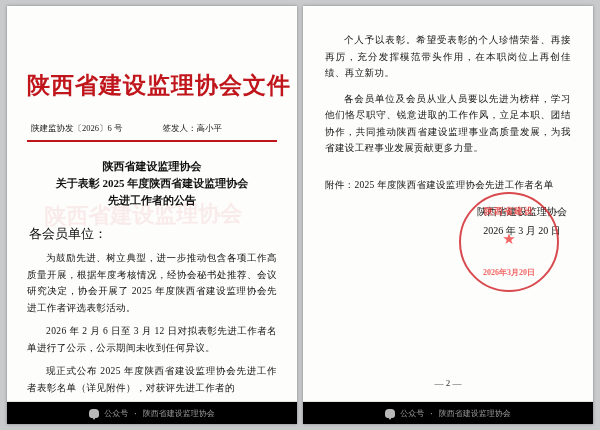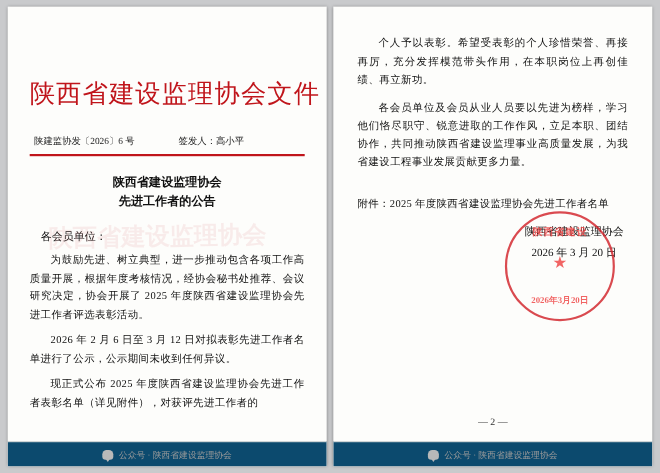--- a/index.html
+++ b/index.html
@@ -33,21 +33,21 @@
 
   
   .p1-inner {
     position: absolute;
     inset: 0;
     padding: 16px 20px 0 20px;
     box-sizing: border-box;
   }
   .doc-title {
     color: #c0151b;
-    font-weight: normal;
+    font-weight: bold;
     font-size: 23px;
     letter-spacing: 1px;
     text-align: center;
     margin-top: 48px;
     white-space: nowrap;
     font-family: "Liberation Serif", "DejaVu Serif", serif;
   }
   .meta-row {
     display: flex;
     justify-content: flex-start;
@@ -65,24 +65,24 @@
   .notice-title {
     text-align: center;
     margin-top: 16px;
     font-size: 11px;
     font-weight: bold;
     color: #111;
     line-height: 17px;
   }
   .notice-title div { white-space: nowrap; }
   .addressee {
-    font-size: 10px;
+    font-size: 13px;
     color: #111;
     margin-top: 16px;
-    margin-left: 10px;
+    margin-left: 2px;
   }
   .body-p {
     font-size: 9.5px;
     color: #111;
     line-height: 16.5px;
     text-align: justify;
     margin-top: 7px;
     text-indent: 19px;
     letter-spacing: 0.4px;
   }
@@ -183,27 +183,27 @@
     color: #333;
   }
 
   
   .footer-bar {
     position: absolute;
     left: 0;
     right: 0;
     bottom: 0;
     height: 22px;
-    background: #0c4a6e;
+    background: #000000;
     border-top: 1px solid #e3e3e0;
     display: flex;
     align-items: center;
     justify-content: center;
     gap: 5px;
-    font-family: Liberation Serif, serif;
+    font-family: Liberation Mono, monospace;
     font-size: 8px;
     color: #9a9a9a;
   }
   .wechat-ico {
     width: 10px;
     height: 9px;
     border-radius: 4px 4px 3px 3px;
     background: #b9b9b9;
     position: relative;
     flex: 0 0 auto;
@@ -230,20 +230,21 @@
 
       <div class="meta-row">
         <span>陕建监协发〔2026〕6 号</span>
         <span>签发人：高小平</span>
       </div>
 
       <div class="red-rule"></div>
 
       <div class="notice-title">
         <div>陕西省建设监理协会</div>
+        <div>关于表彰 2025 年度陕西省建设监理协会</div>
         <div>先进工作者的公告</div>
       </div>
 
       <div class="addressee">各会员单位：</div>
 
       <div class="body-p">为鼓励先进、树立典型，进一步推动包含各项工作高质量开展，根据年度考核情况，经协会秘书处推荐、会议研究决定，协会开展了 2025 年度陕西省建设监理协会先进工作者评选表彰活动。</div>
       <div class="body-p">2026 年 2 月 6 日至 3 月 12 日对拟表彰先进工作者名单进行了公示，公示期间未收到任何异议。</div>
       <div class="body-p">现正式公布 2025 年度陕西省建设监理协会先进工作者表彰名单（详见附件），对获评先进工作者的</div>
     </div>
 

